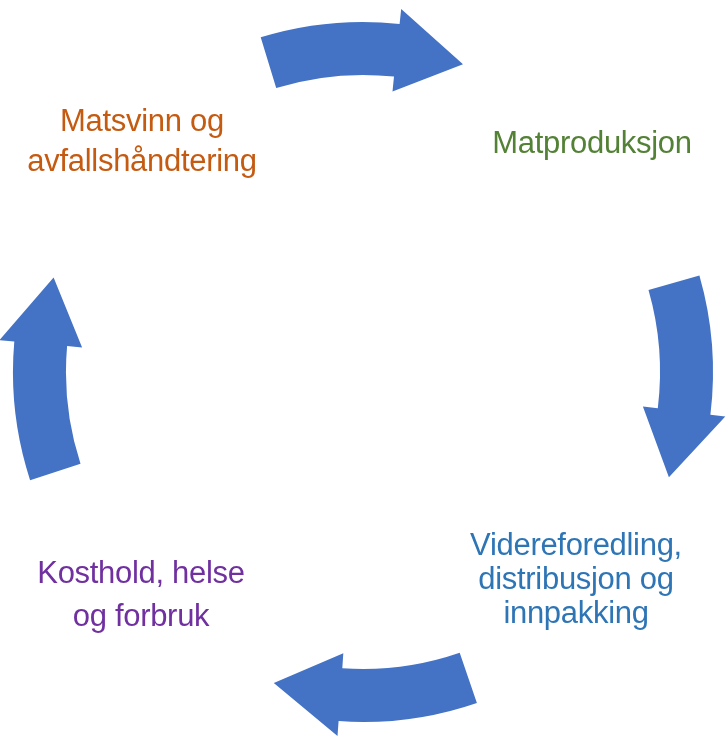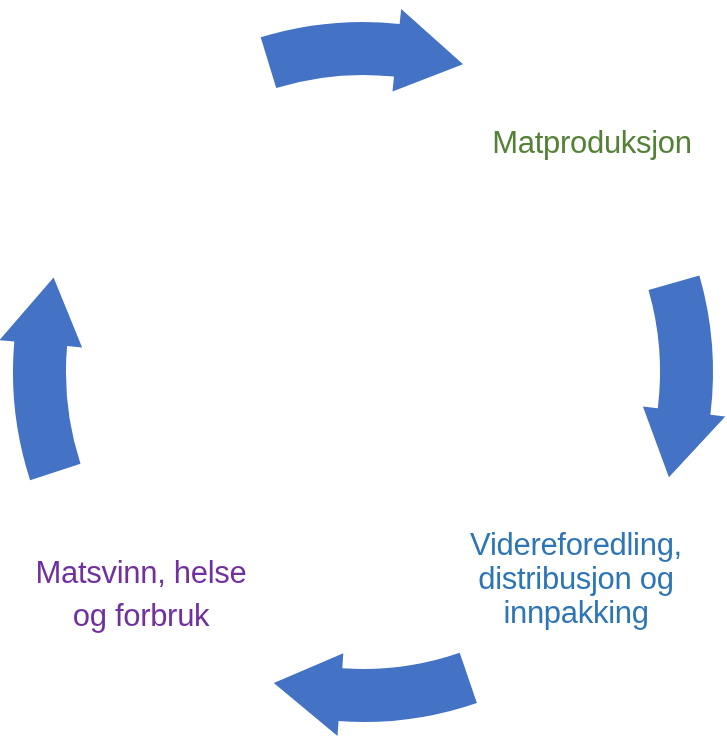--- a/index.html
+++ b/index.html
@@ -38,23 +38,25 @@
 
 <div class="canvas">
 
   <svg id="arrows-svg" class="arrows-layer" width="727" height="739" viewBox="0 0 727 739">
       <path d="M260.7 37.3 A350 350 0 0 1 399.6 23.9 L401.2 9.0 L463.0 64.3 L392.5 91.5 L394.0 76.6 A297 297 0 0 0 276.2 88.0 Z" fill="#4472C4"></path>
       <path d="M699.4 275.5 A350 350 0 0 1 710.4 414.7 L725.3 416.5 L668.9 477.3 L642.9 406.4 L657.8 408.2 A297 297 0 0 0 648.5 290.1 Z" fill="#4472C4"></path>
       <path d="M476.9 702.9 A350 350 0 0 1 338.6 721.1 L337.5 736.1 L273.8 683.0 L343.3 653.3 L342.3 668.3 A297 297 0 0 0 459.7 652.8 Z" fill="#4472C4"></path>
       <path d="M30.1 480.2 A350 350 0 0 1 14.3 341.5 L-0.6 340.2 L53.6 277.4 L82.1 347.4 L67.1 346.1 A297 297 0 0 0 80.5 463.8 Z" fill="#4472C4"></path>
     </svg>
 
+  <div class="node-label pos-top-left" style="color: rgb(197, 90, 17);">Matsvinn og
+avfallshåndtering</div>
 
   <div class="node-label pos-top-right" style="color: rgb(83, 129, 53);">Matproduksjon</div>
 
   <div class="node-label pos-bottom-right" style="color: rgb(46, 117, 182);">Videreforedling,
 distribusjon og
 innpakking</div>
 
-  <div class="node-label pos-bottom-left" style="color: rgb(112, 48, 160);">Matsvinn, helse
+  <div class="node-label pos-bottom-left" style="color: rgb(112, 48, 160);">Kosthold, helse
 og forbruk</div>
 
 </div>
 
 </body></html>

